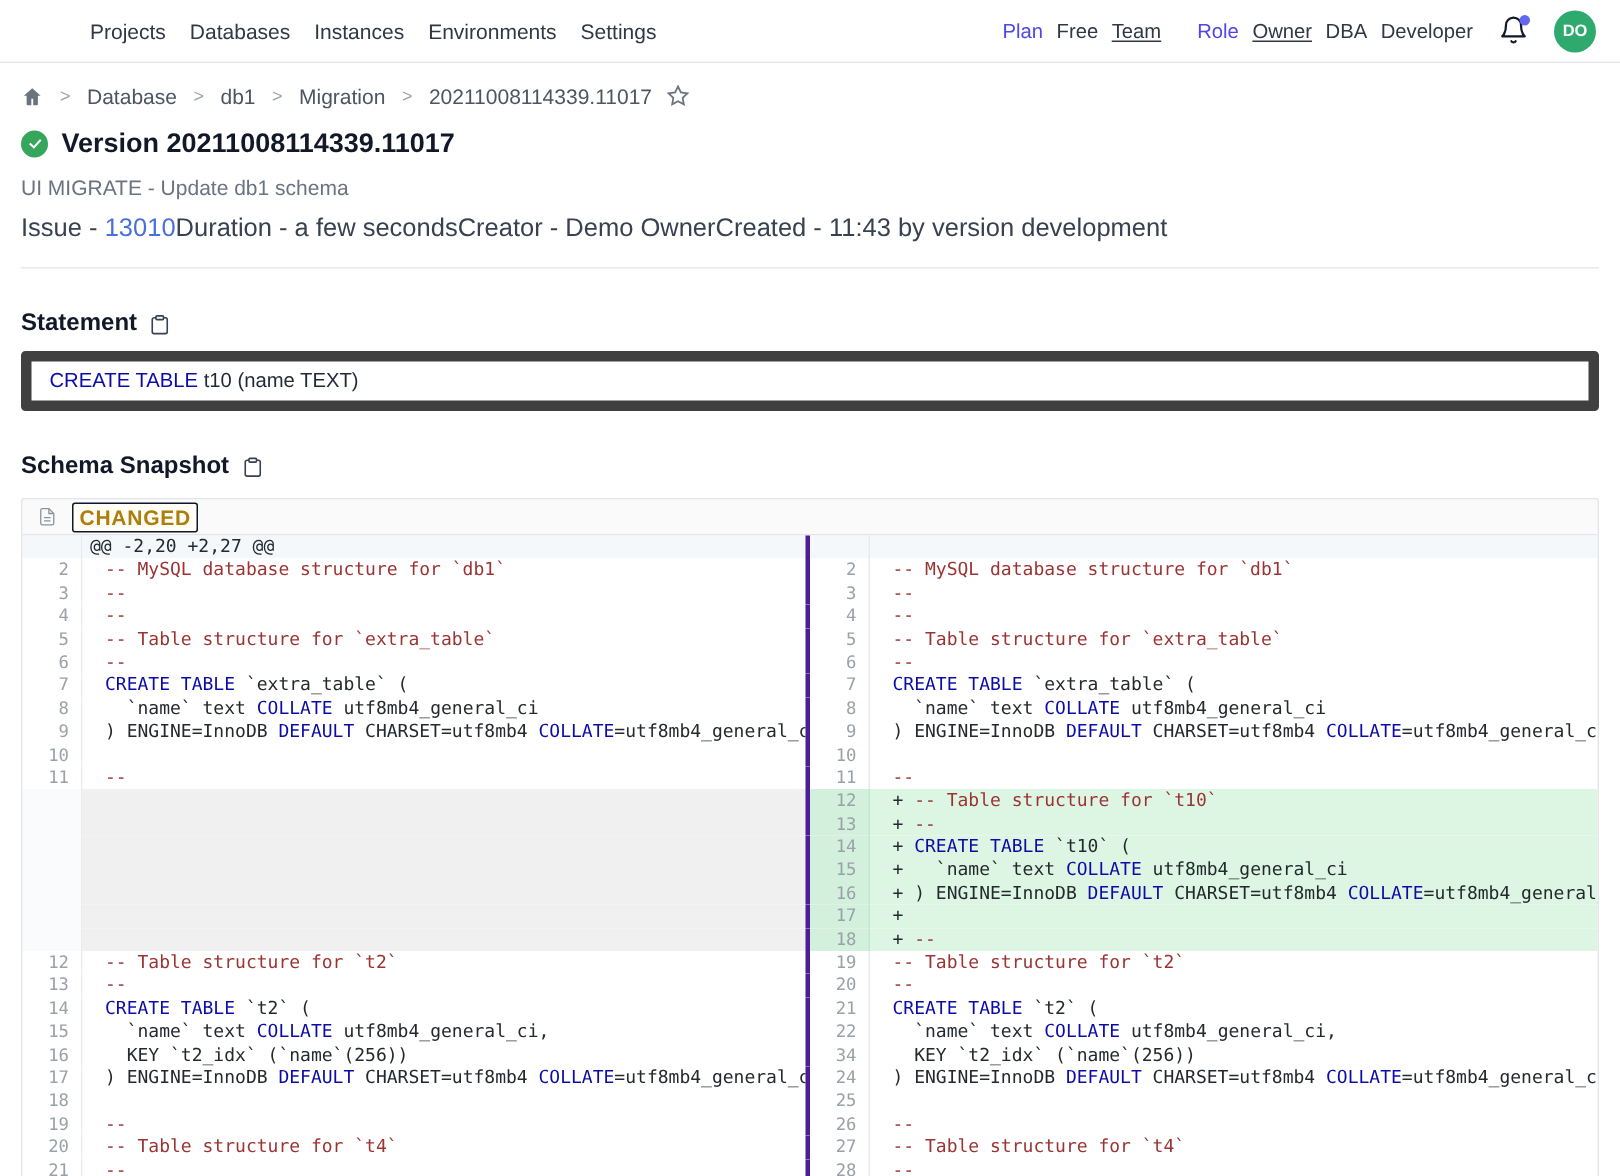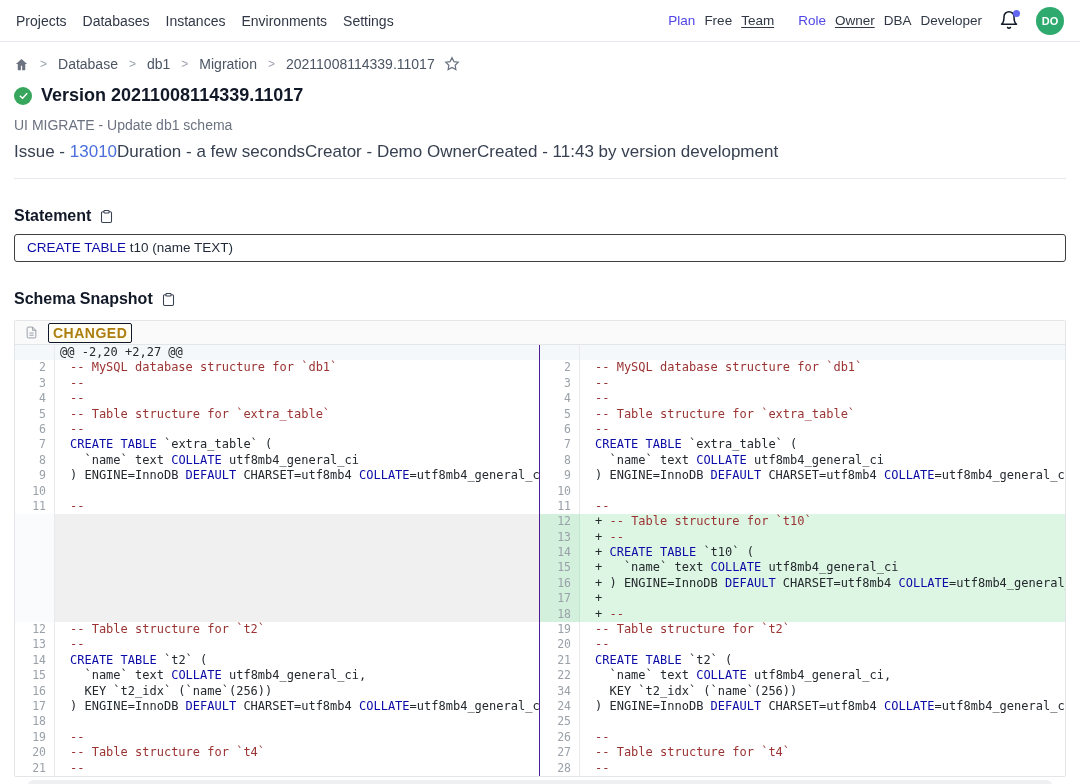--- a/index.html
+++ b/index.html
@@ -2,21 +2,21 @@
 <html><head>
 <meta charset="utf-8">
 <style>
   * { box-sizing: border-box; margin: 0; padding: 0; }
   html,body { width:1080px; height:784px; overflow:hidden; background:#fff;
     font-family:"Liberation Sans", sans-serif; color:#1f2937; }
 
   
   .topnav { height:42px; display:flex; align-items:center; justify-content:space-between;
     padding:0 16px; border-bottom:1px solid #e7e9ee; }
-  .nav-left { display:flex; align-items:flex-end; gap:16px; }
+  .nav-left { display:flex; align-items:flex-end; gap:16px;margin-left:44px; }
   .nav-item { font-size:14px; color:#303846; cursor:pointer; }
   .nav-right { display:flex; align-items:center; gap:9px; font-size:13.5px; color:#303846; }
   .accent-label { color:#4f46e5; }
   .u { text-decoration:underline; text-underline-offset:2px; }
   .nav-gap { width:6px; }
   .bell-wrap { position:relative; width:22px; height:22px; margin-left:8px; cursor:pointer; }
   .bell-wrap svg { width:20px; height:20px; stroke:#111827; }
   .bell-dot { position:absolute; top:0px; right:1px; width:7px; height:7px; border-radius:50%;
     background:#6366f1; }
   .avatar { width:28px; height:28px; border-radius:50%; background:#2eaa6e; color:#fff;
@@ -43,21 +43,21 @@
   .meta-row { margin-top:9px; display:flex; font-size:17px; color:#374151; }
   .link { color:#4a6fdd; cursor:pointer; }
 
   .divider { margin-top:16px; border-top:1px solid #e7e9ee; }
 
   .section-heading { margin-top:28px; display:flex; align-items:center; gap:8px; }
   .section-heading .h-text { font-size:16px; font-weight:700; color:#111827; }
   .copy-icon svg { width:15px; height:15px; stroke:#374151; fill:none; stroke-width:1.7;
     display:block; cursor:pointer; }
 
-  .statement-box { margin-top:9px; border:1px solid #404040; border-radius:3px;
+  .statement-box { margin-top:9px; border:7px solid #404040; border-radius:3px;
     padding:4px 12px; font-size:13.5px; background:#fff; line-height:18px; }
   .kw-navy { color:#0b0ba8; }
 
   .toggle-row { margin-top:10px; display:flex; align-items:center; gap:11px; }
   .toggle { width:40px; height:20px; border-radius:10px; background:#4f46e5; position:relative;
     cursor:pointer; flex:none; }
   .toggle .knob { position:absolute; top:2px; right:2px; width:16px; height:16px;
     border-radius:50%; background:#fff; }
   .toggle-label { font-size:14px; font-weight:700; color:#111827; }
   .toggle-caption { font-size:14px; color:#9ca3af; }
@@ -69,21 +69,21 @@
   .file-icon svg { width:13px; height:13px; stroke:#8a929c; fill:none; stroke-width:1.6; display:block; }
   .changed-badge { font-size:14px; letter-spacing:0.5px; color:#ab7e0e; border:1px solid #0f172a;
     border-radius:2px; padding:1px 4px; background:#fffdf4; font-weight:700; }
 
   .diff-body { display:grid; grid-template-columns:40px 485px 40px 485px;
     font-family:"DejaVu Sans Mono", monospace; font-size:12px; }
   .cell { height:15.4px; line-height:15.4px; overflow:hidden; }
   .num { text-align:right; padding-right:8px; color:#9aa1a9; border-right:1px solid #e8eaed;
     background:#fff; font-size:11.5px; }
   .code { padding-left:15px; white-space:pre; color:#24292e; background:#fff; }
-  .pane-split { border-right:1px solid #4c1d95; }
+  .pane-split { border-right:3px solid #4c1d95; }
   .t-info.num { background:#f5f8fa; }
   .t-info.code { background:#f5f8fa; color:#8d96a0; padding-left:5px; }
   .t-empty.num { background:#fafbfc; }
   .t-empty.code { background:#f0f0f0; }
   .t-add.num { background:#d2f0dc; border-right-color:#c3e6cf; }
   .t-add.code { background:#ddf6e3; }
   .tk-k { color:#0b0ba8; }
   .tk-c { color:#9b3333; }
   .tk-p { color:#24292e; }
 

